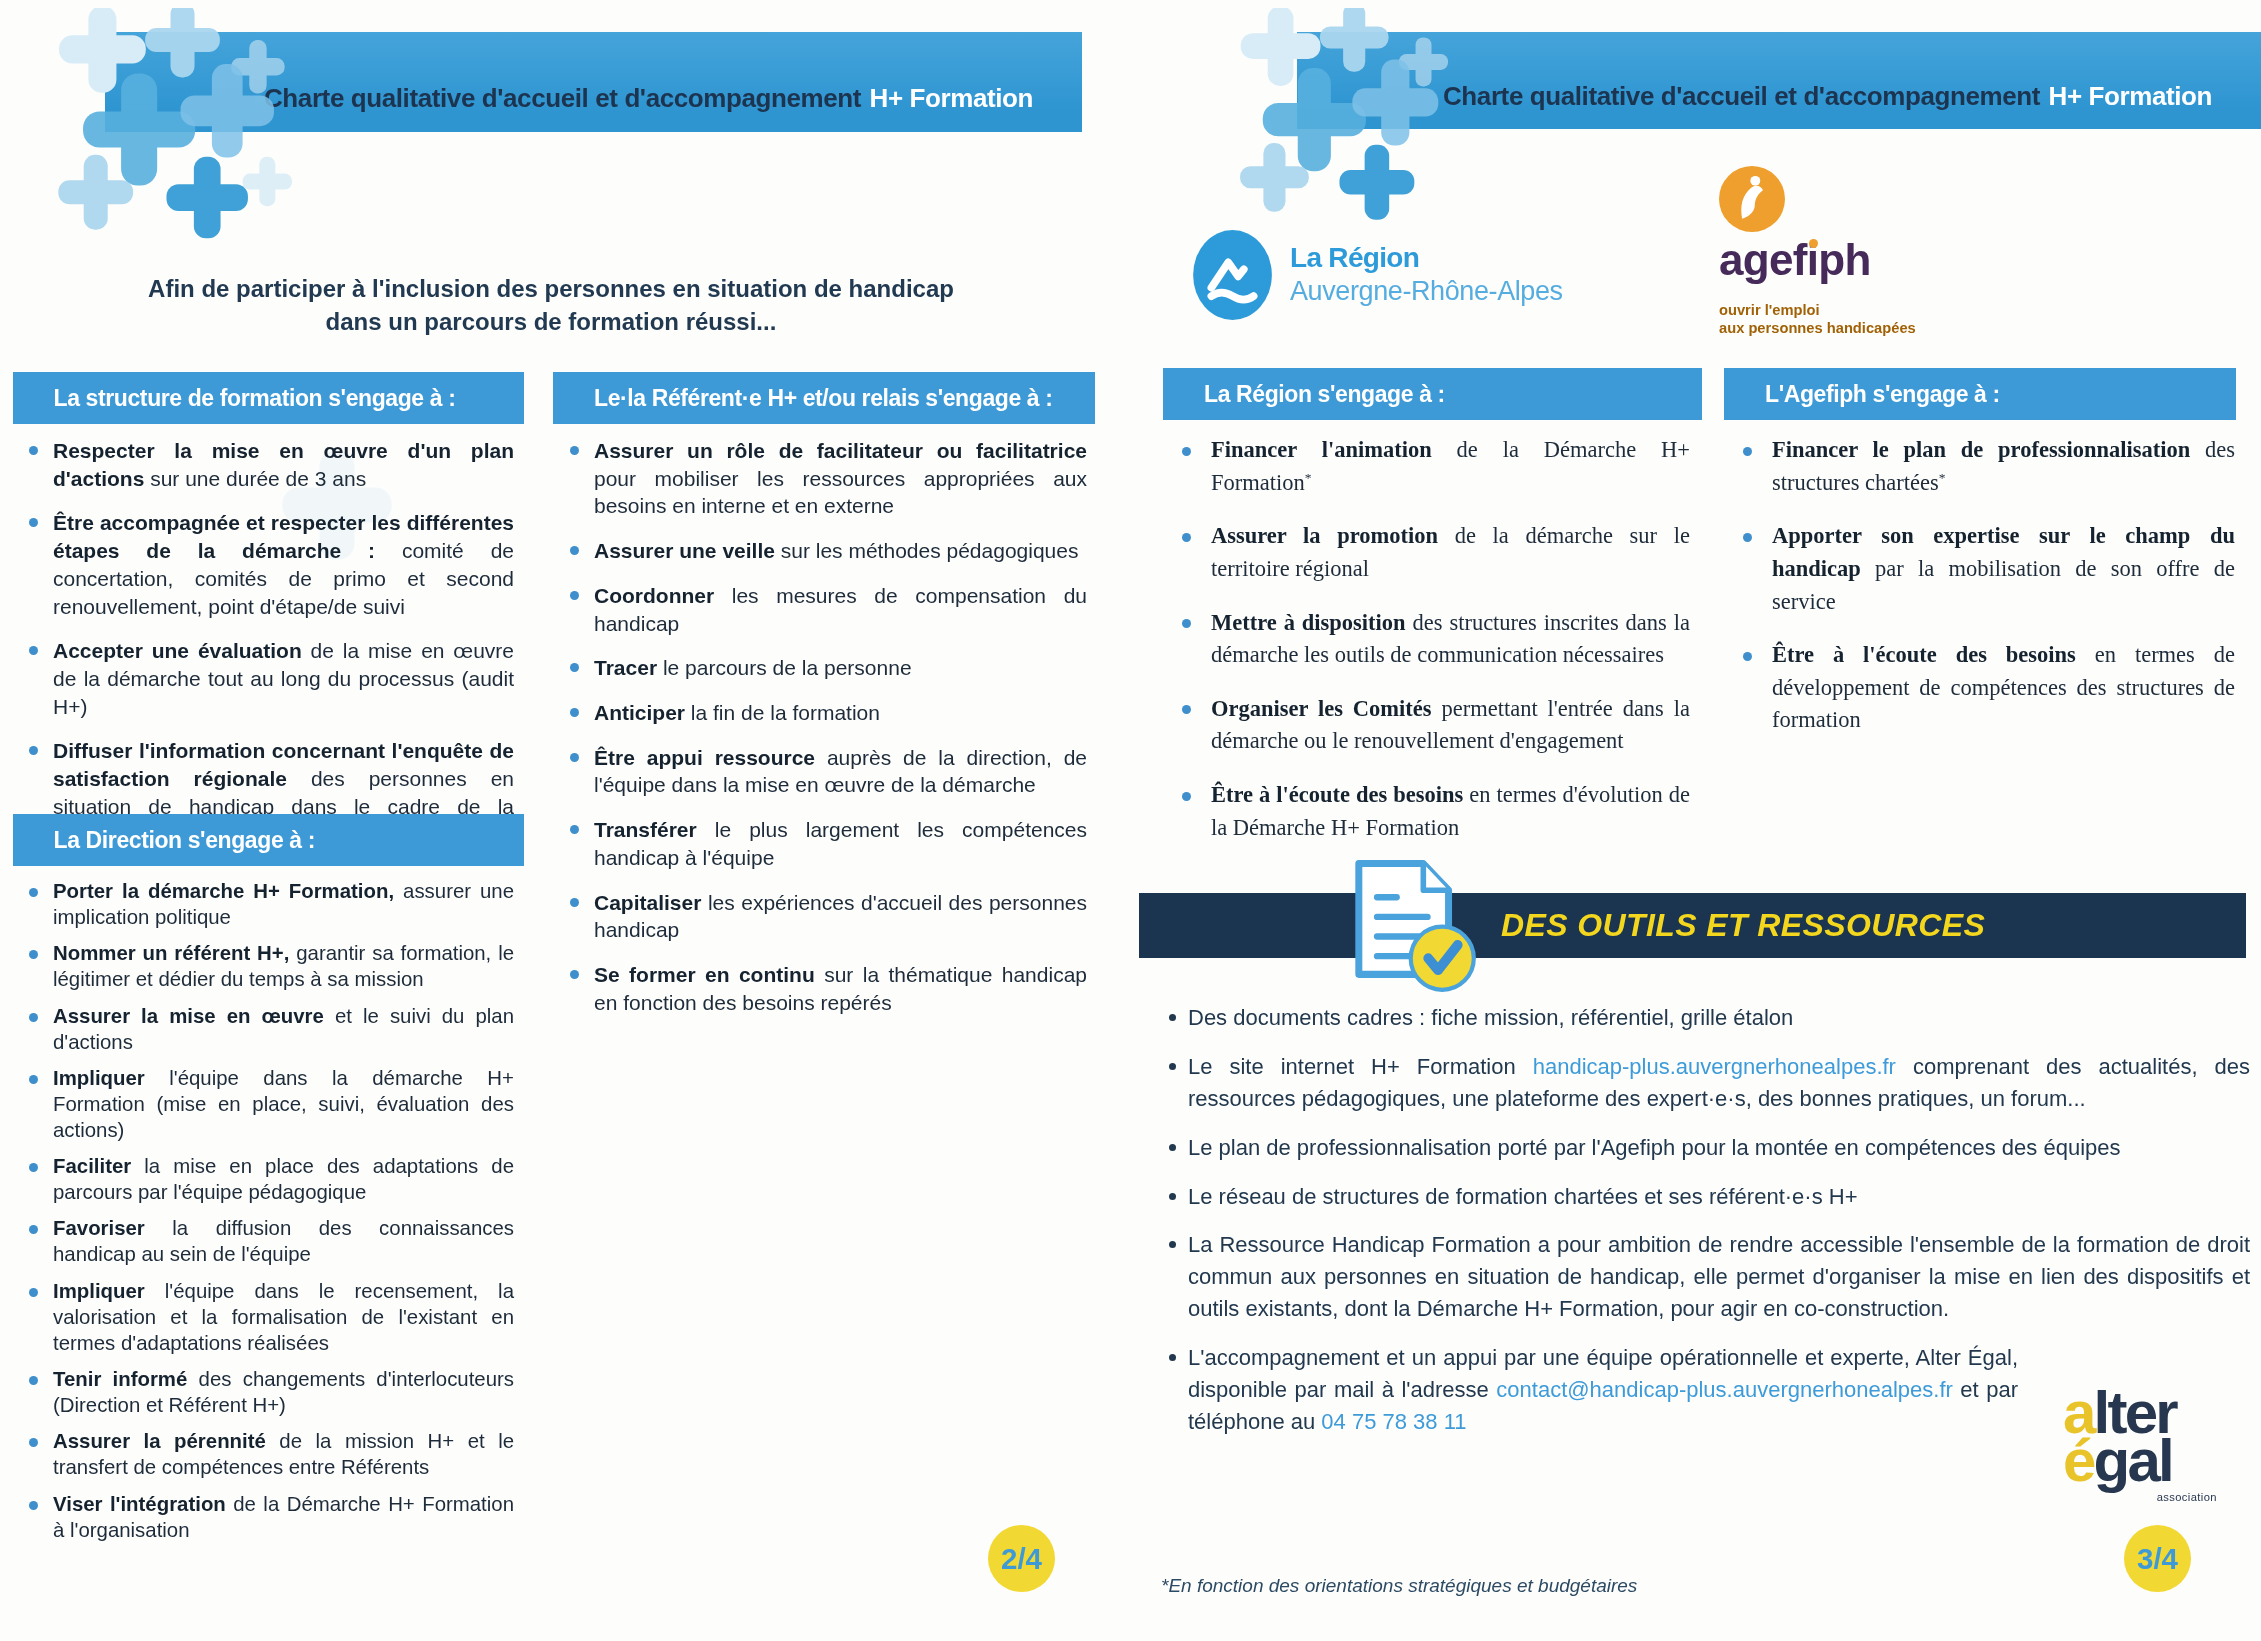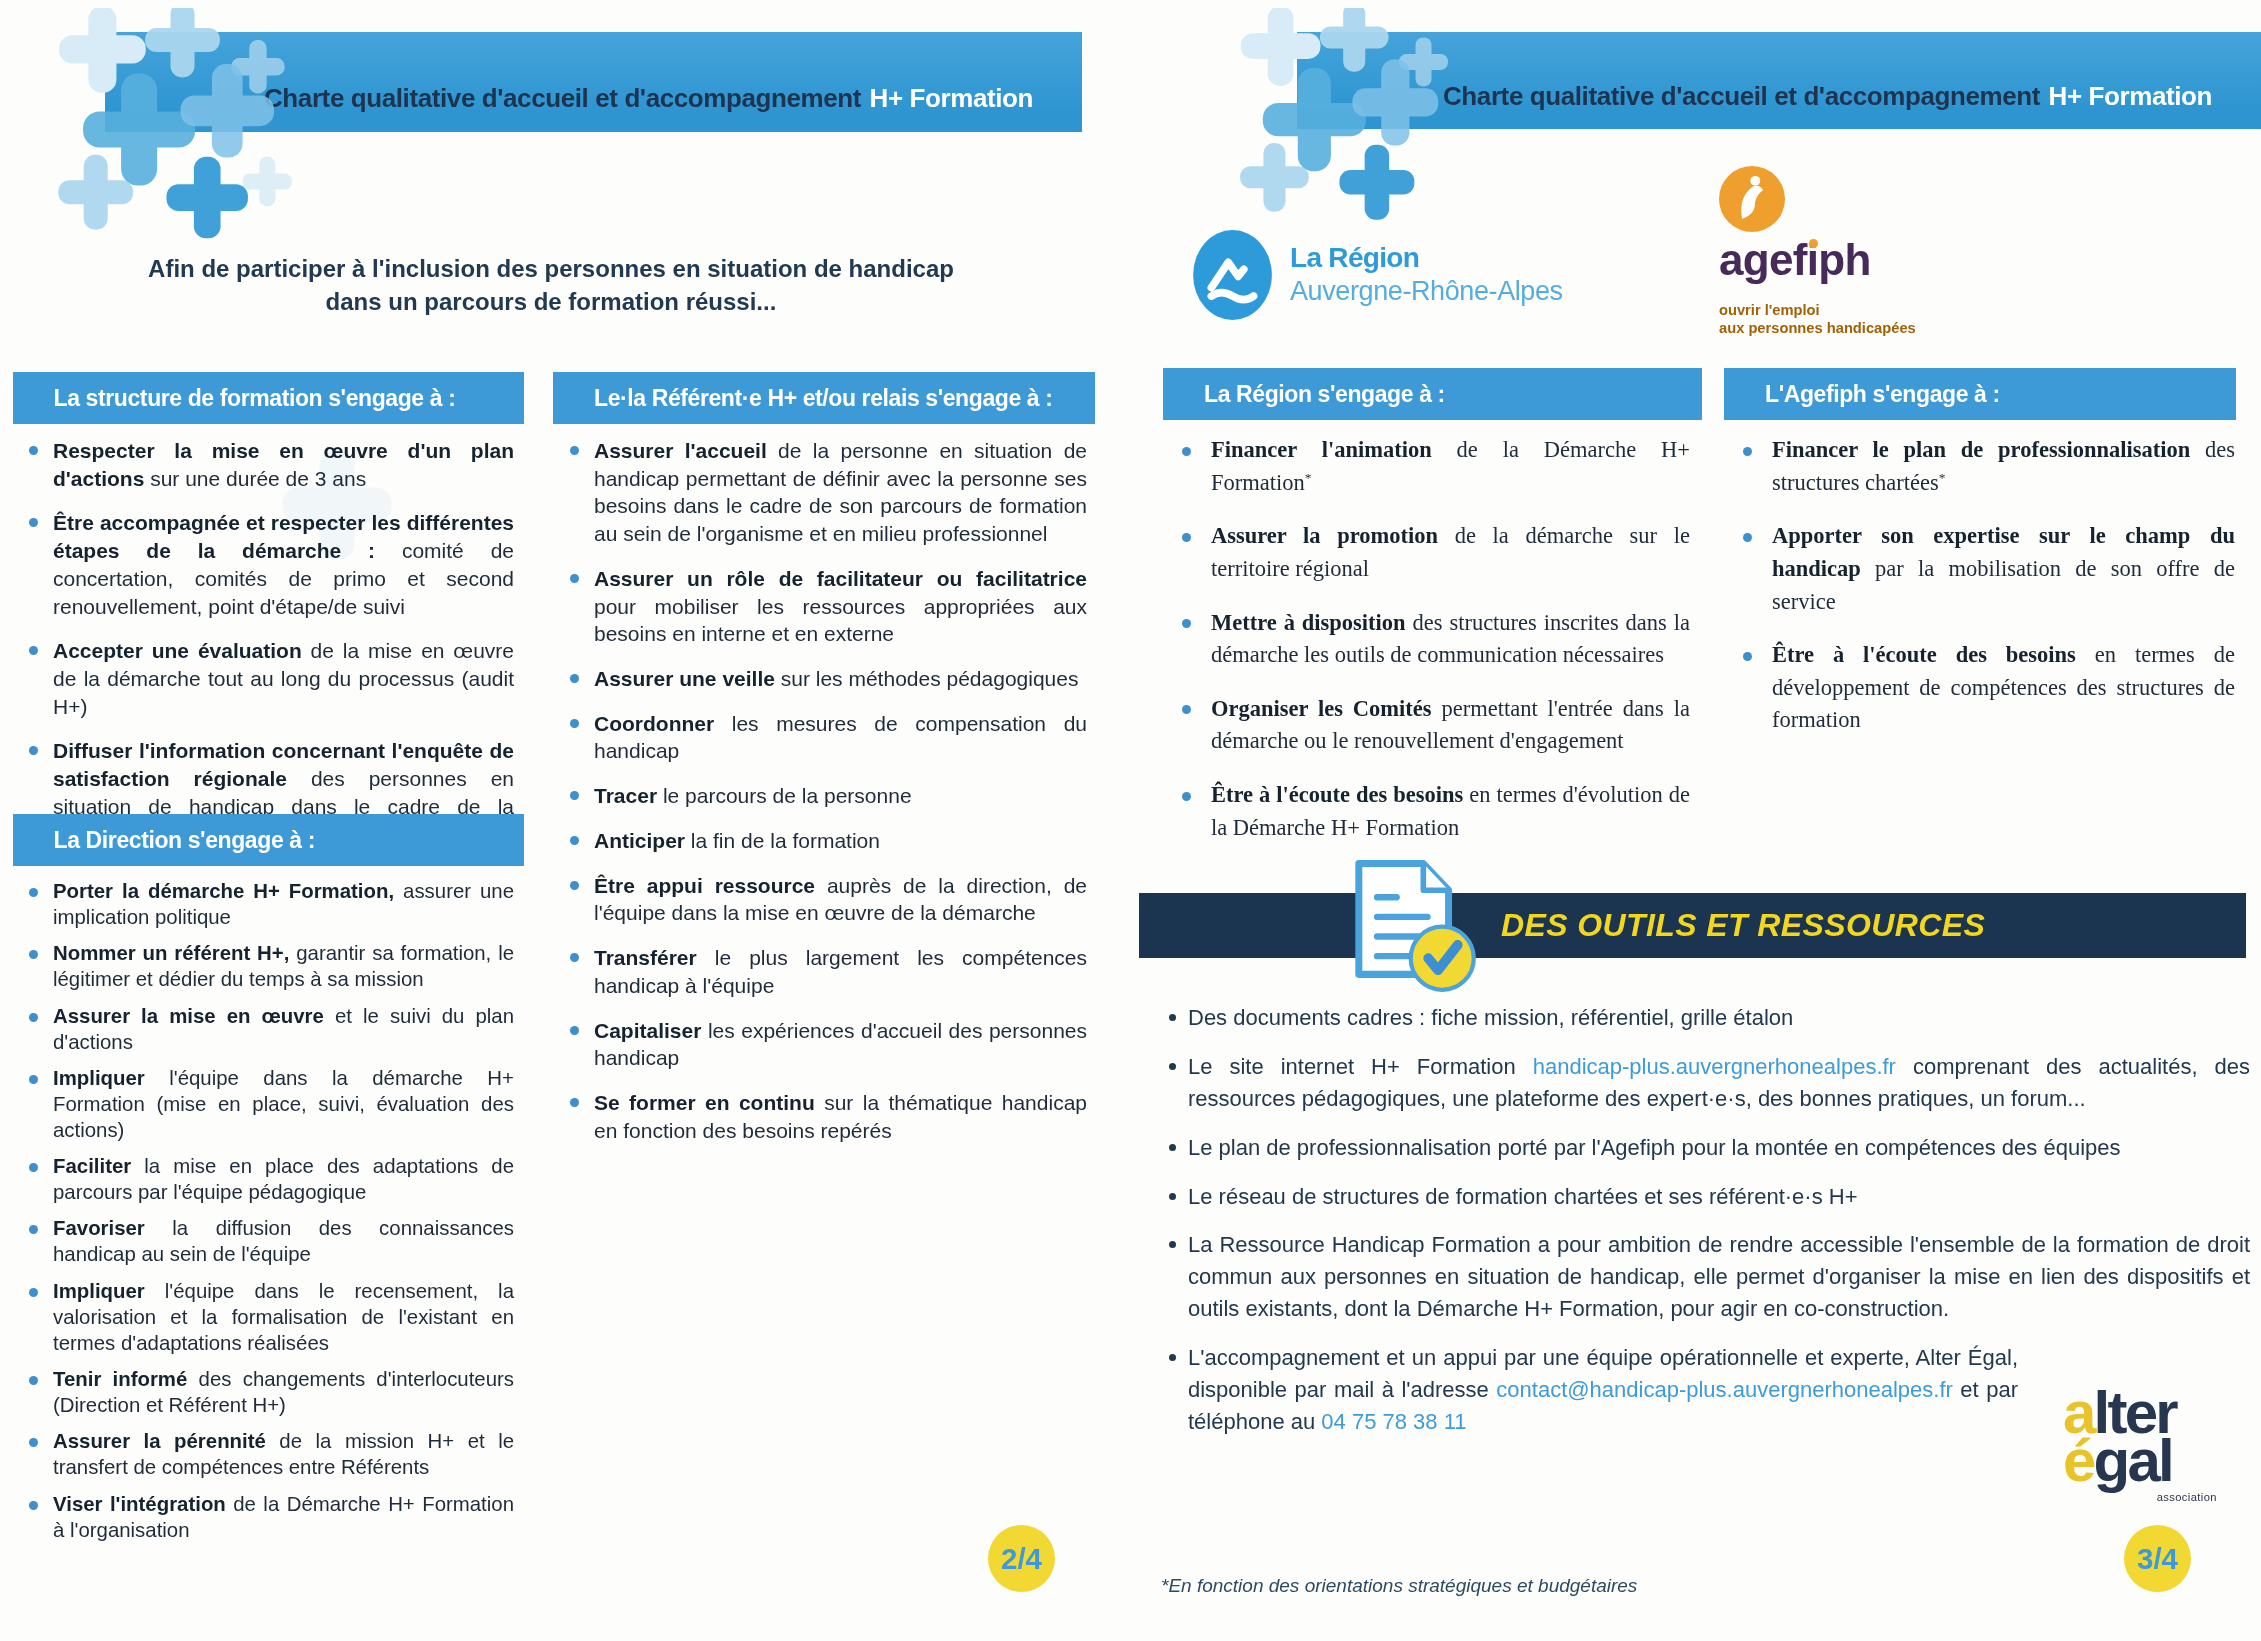--- a/index.html
+++ b/index.html
@@ -7,21 +7,21 @@
           font-family:"Liberation Sans", sans-serif;color:#1f2d3c;}
   
   .top-banner{position:absolute;height:100px;background:linear-gradient(180deg,#45a4da 0%,#2e95d1 80%);}
   .banner-title{position:absolute;right:49px;top:16px;height:100%;display:flex;align-items:center;gap:8.4px;
                 font-weight:bold;font-size:26px;letter-spacing:-0.4px;white-space:nowrap;}
   .bt-dark{color:#1c3450;}
   .bt-white{color:#ffffff;}
   .plus-cluster{position:absolute;pointer-events:none;}
   .ghost-cross{position:absolute;opacity:0.10;}
   
-  .intro{position:absolute;left:84px;top:252px;width:934px;text-align:center;font-weight:bold;
+  .intro{position:absolute;left:84px;top:272px;width:934px;text-align:center;font-weight:bold;
          font-size:24px;line-height:1.38;color:#213a52;}
   
   .bar{position:absolute;height:52px;background:#3e9ad6;color:#fff;font-weight:bold;font-size:23px;
        line-height:52px;padding-left:41px;box-sizing:border-box;letter-spacing:-0.4px;white-space:nowrap;overflow:hidden;}
   
   ul.blist{position:absolute;margin:0;padding:0;list-style:none;font-size:21px;line-height:1.32;
            text-align:justify;text-align-last:left;color:#1d2b3a;}
   ul.blist li{position:relative;padding-left:32px;margin-bottom:17px;}
   ul.blist li::before{content:"";position:absolute;left:8.4px;top:9px;width:9px;height:9px;border-radius:50%;background:#3e8fcc;}
   ul.blist .lead{font-weight:bold;color:#15222f;}
@@ -151,21 +151,20 @@
       <li><span class="lead">Tenir informé</span><span> des changements d'interlocuteurs (Direction et Référent H+)</span></li>
 
       <li><span class="lead">Assurer la pérennité</span><span> de la mission H+ et le transfert de compétences entre Référents</span></li>
 
       <li><span class="lead">Viser l'intégration</span><span> de la Démarche H+ Formation à l'organisation</span></li>
     </ul>
 
   <div class="bar" style="left:553px;top:372px;width:542px;">Le·la Référent·e H+ et/ou relais s'engage à :</div>
   <ul class="blist" style="left:562px;top:437px;width:525px;">
 
-      <li><span class="lead">Assurer l'accueil</span><span> de la personne en situation de handicap permettant de définir avec la personne ses besoins dans le cadre de son parcours de formation au sein de l'organisme et en milieu professionnel</span></li>
 
       <li><span class="lead">Assurer un rôle de facilitateur ou facilitatrice</span><span> pour mobiliser les ressources appropriées aux besoins en interne et en externe</span></li>
 
       <li><span class="lead">Assurer une veille</span><span> sur les méthodes pédagogiques</span></li>
 
       <li><span class="lead">Coordonner</span><span> les mesures de compensation du handicap</span></li>
 
       <li><span class="lead">Tracer</span><span> le parcours de la personne</span></li>
 
       <li><span class="lead">Anticiper</span><span> la fin de la formation</span></li>

